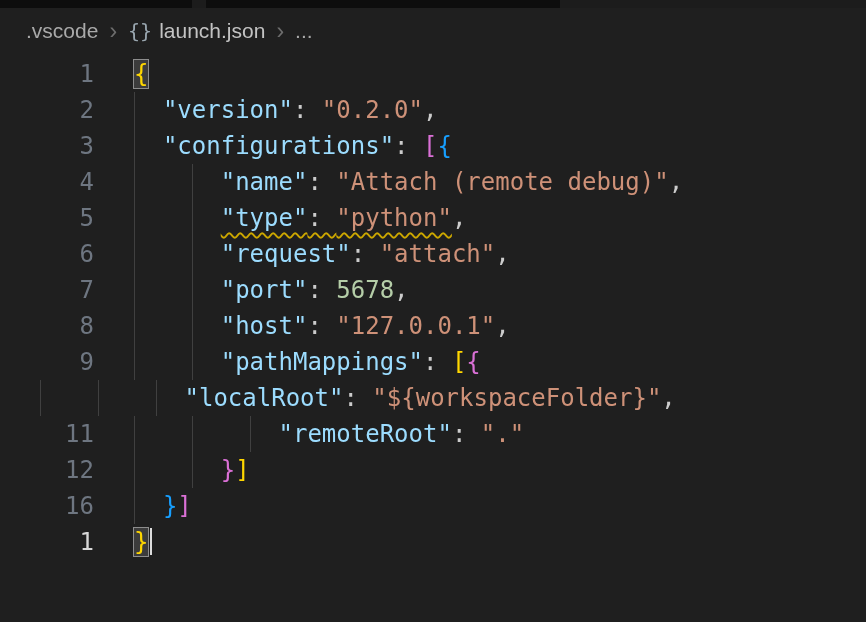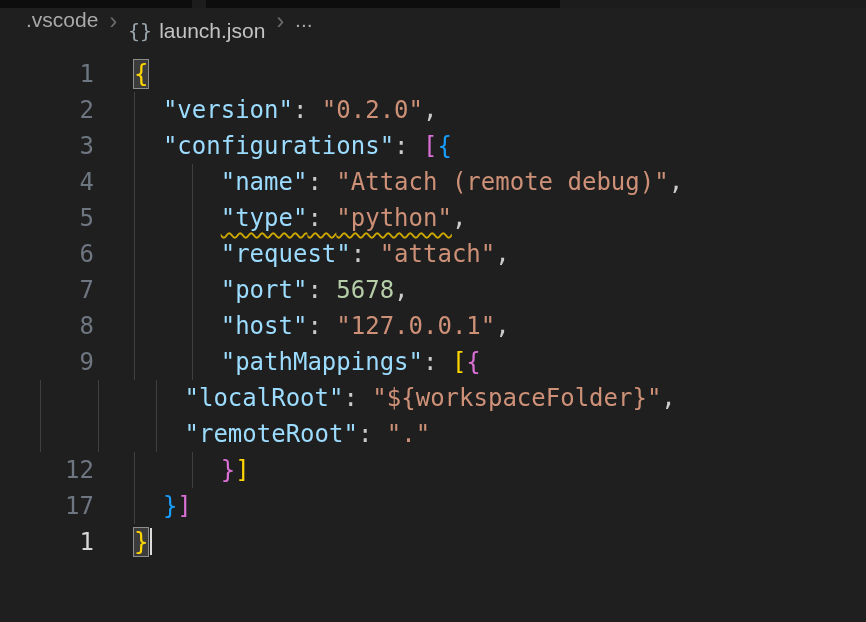--- a/index.html
+++ b/index.html
@@ -13,21 +13,21 @@
 
   
   .top-strip { position: relative; height: 8px; background: #1c1c1c; }
   .top-strip .seg { position: absolute; top: 0; height: 8px; background: #0d0d0d; }
   .top-strip .seg.s1 { left: 0; width: 192px; }
   .top-strip .seg.s2 { left: 206px; width: 354px; }
 
   
   .breadcrumb {
     height: 46px;
-    display: flex; 
+    display: flex; align-items: center;
     padding-left: 26px; gap: 10px;
     font-family: "Liberation Sans", sans-serif;
     font-size: 21px;
     color: var(--breadcrumb_text, #a9a9a9);
   }
   .breadcrumb .chev { color: #6d6d6d; font-size: 23px; padding: 0 1px; }
   .breadcrumb .bc-file { display: inline-flex; align-items: center; gap: 7px; color: #c3c3c3; }
   .breadcrumb .json-icon {
     color: var(--json_icon, #9aa7b0);
     font-family: "DejaVu Sans Mono", monospace;
@@ -131,28 +131,29 @@
         <div class="lc"><span class="guide" style="left: calc(0ch + 40px);"></span><span class="guide" style="left: calc(4ch + 40px);"></span><span class="tk tk-plain">      </span><span class="tk tk-key">"host"</span><span class="tk tk-punct">: </span><span class="tk tk-str">"127.0.0.1"</span><span class="tk tk-punct">,</span></div>
       </div>
       <div class="line">
         <div class="ln">9</div>
         <div class="lc"><span class="guide" style="left: calc(0ch + 40px);"></span><span class="guide" style="left: calc(4ch + 40px);"></span><span class="tk tk-plain">      </span><span class="tk tk-key">"pathMappings"</span><span class="tk tk-punct">: </span><span class="tk tk-gold">[</span><span class="tk tk-pink">{</span></div>
       </div>
       <div class="line">
         <div class="lc"><span class="guide" style="left: calc(0ch + 40px);"></span><span class="guide" style="left: calc(4ch + 40px);"></span><span class="guide" style="left: calc(8ch + 40px);"></span><span class="tk tk-plain">          </span><span class="tk tk-key">"localRoot"</span><span class="tk tk-punct">: </span><span class="tk tk-str">"${workspaceFolder}"</span><span class="tk tk-punct">,</span></div>
       </div>
       <div class="line">
+        <div class="ln">11</div>
         <div class="lc"><span class="guide" style="left: calc(0ch + 40px);"></span><span class="guide" style="left: calc(4ch + 40px);"></span><span class="guide" style="left: calc(8ch + 40px);"></span><span class="tk tk-plain">          </span><span class="tk tk-key">"remoteRoot"</span><span class="tk tk-punct">: </span><span class="tk tk-str">"."</span></div>
       </div>
       <div class="line">
         <div class="ln">12</div>
         <div class="lc"><span class="guide" style="left: calc(0ch + 40px);"></span><span class="guide" style="left: calc(4ch + 40px);"></span><span class="tk tk-plain">      </span><span class="tk tk-pink">}</span><span class="tk tk-gold">]</span></div>
       </div>
       <div class="line">
-        <div class="ln">17</div>
+        <div class="ln">16</div>
         <div class="lc"><span class="guide" style="left: calc(0ch + 40px);"></span><span class="tk tk-plain">  </span><span class="tk tk-blue">}</span><span class="tk tk-pink">]</span></div>
       </div>
       <div class="line">
         <div class="ln active">1</div>
         <div class="lc"><span class="tk tk-gold tk-match">}</span><span class="cursor"></span></div>
       </div>
     </div>
 </div>
 
 </body></html>

